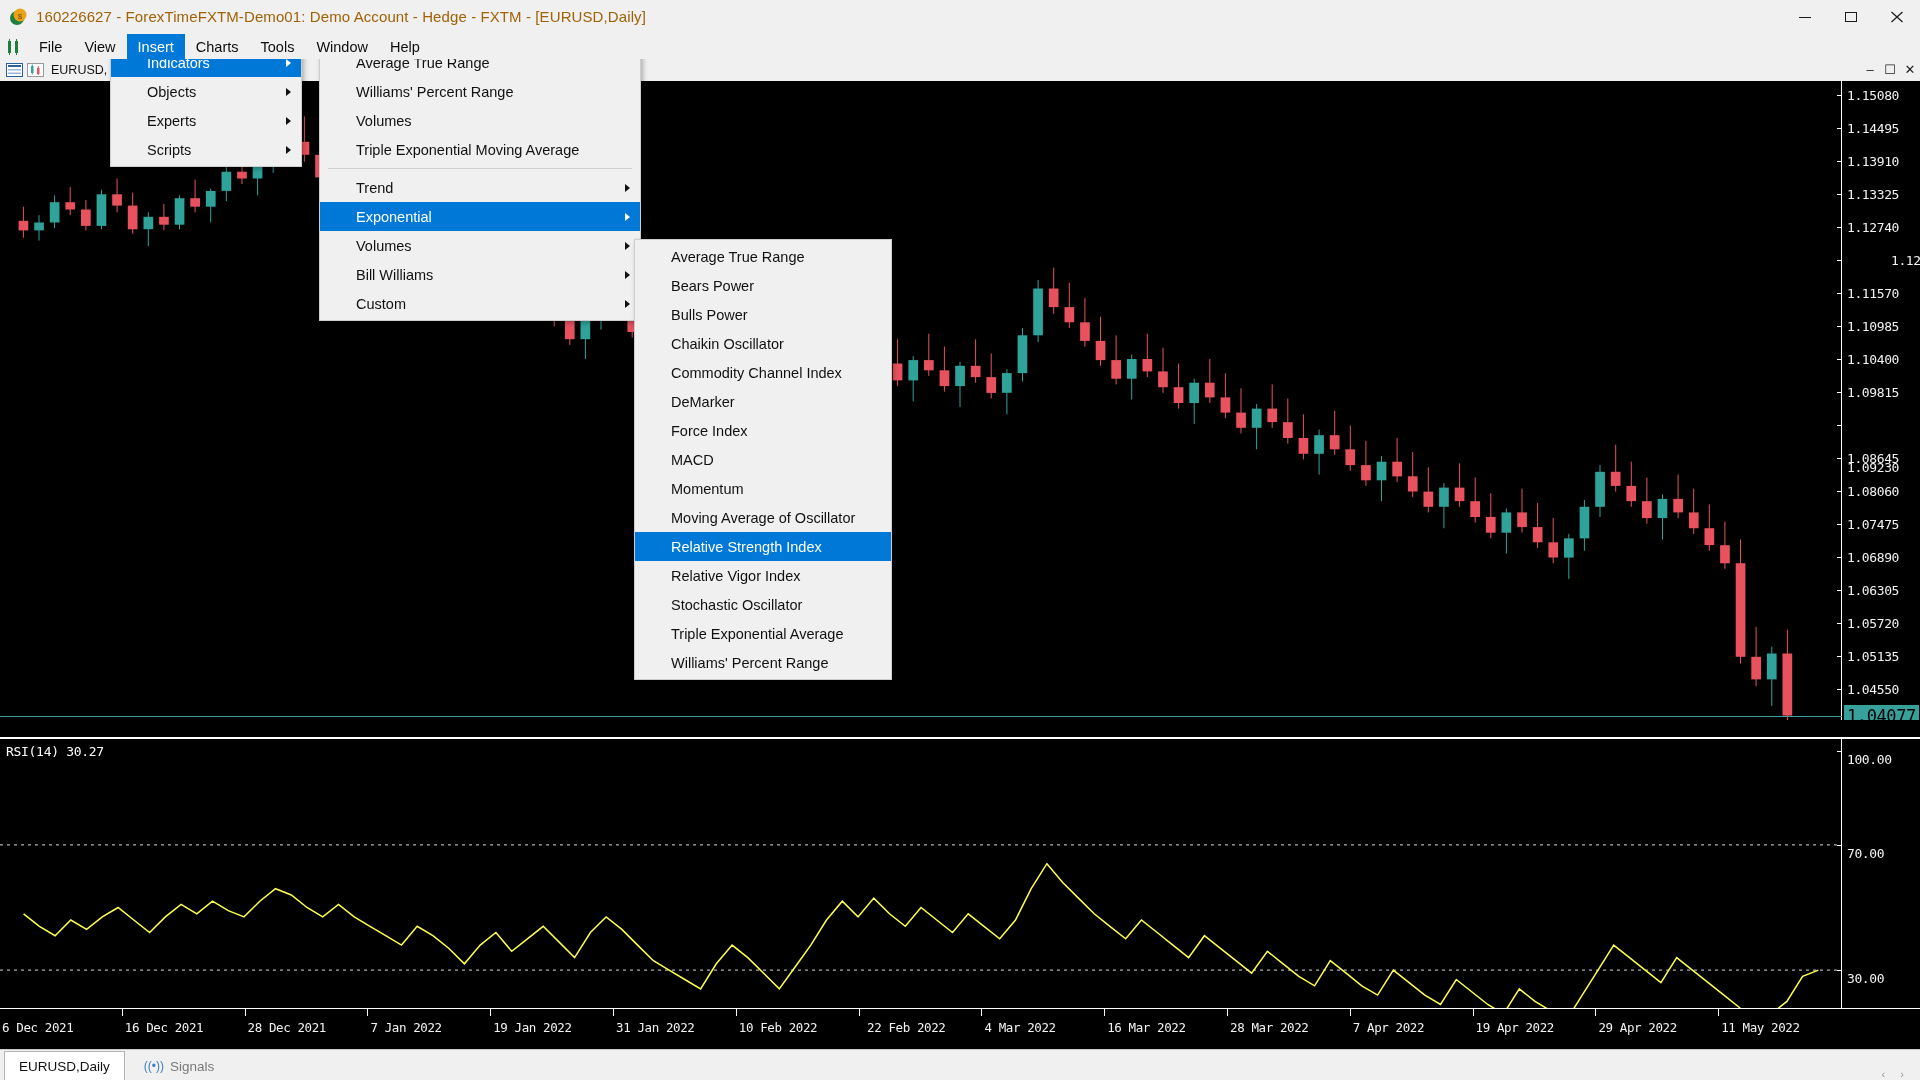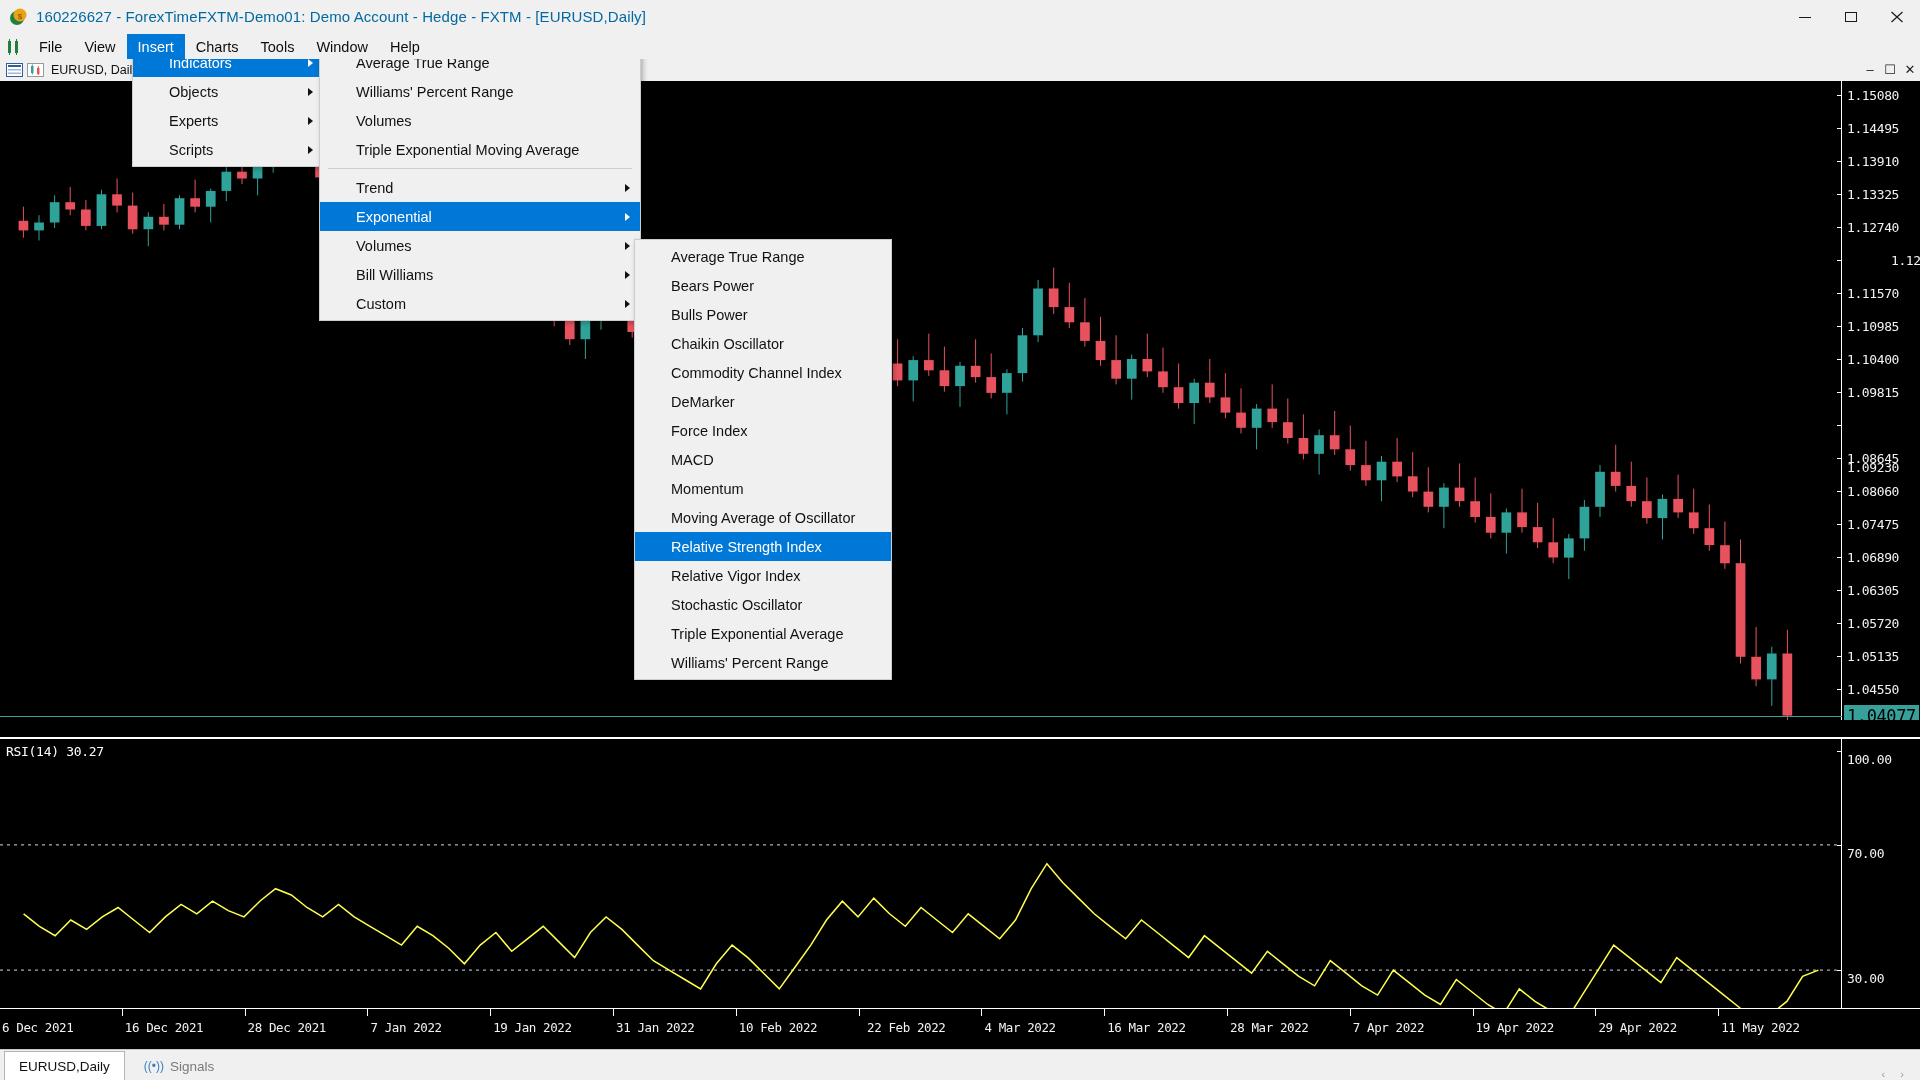--- a/index.html
+++ b/index.html
@@ -2,21 +2,21 @@
 <html><head>
 <meta charset="utf-8">
 <style>
   html,body{margin:0;padding:0;background:#f0f0f0;}
   body{width:1920px;height:1080px;overflow:hidden;font-family:"Liberation Sans",sans-serif;-webkit-font-smoothing:antialiased;}
   #app{position:relative;width:1920px;height:1080px;background:#f0f0f0;display:flex;flex-direction:column;}
 
   
   .titlebar{height:33px;background:#f0f0f0;display:flex;align-items:center;flex:0 0 auto;border-bottom:1px solid #f0f0f0;}
   .tb-icon{width:20px;height:20px;margin-left:8px;margin-right:8px;position:relative;flex:0 0 auto;}
-  .tb-title{font-size:15px;color:#0369a1;white-space:nowrap;letter-spacing:.1px;}
+  .tb-title{font-size:15px;color:#a16207;white-space:nowrap;letter-spacing:.1px;}
   .tb-spacer{flex:1 1 auto;}
   .tb-btn{width:46px;height:33px;display:flex;align-items:center;justify-content:center;color:#1b1b1b;font-size:15px;flex:0 0 auto;}
   .tb-btn svg{display:block;}
 
   
   .menubar{height:25px;background:#f0f0f0;display:flex;align-items:stretch;flex:0 0 auto;position:relative;z-index:60;}
   .mb-logo{width:28px;display:flex;align-items:center;justify-content:center;flex:0 0 auto;}
   .mb-item{padding:0 11px;display:flex;align-items:center;font-size:14.5px;color:#0d0d0d;white-space:nowrap;}
   .mb-item.active{background:#0078d7;color:#fff;}
 
@@ -467,21 +467,21 @@
             <div class="ttick" style="left: 1472.6px;"></div>
             <div class="tlbl" style="left: 1475.6px;">19 Apr 2022</div>
             <div class="ttick" style="left: 1595.4px;"></div>
             <div class="tlbl" style="left: 1598.4px;">29 Apr 2022</div>
             <div class="ttick" style="left: 1718.2px;"></div>
             <div class="tlbl" style="left: 1721.2px;">11 May 2022</div>
           </div>
       </div>
     </div>
 
-    <div class="menu" id="insert-menu" style="left:110px;top:-14px;width:190px;margin-left:22px;">
+    <div class="menu" id="insert-menu" style="left:110px;top:-14px;width:190px;">
       <div class="mi sel">
         <span class="mtext">Indicators</span>
         <i class="arrow"></i>
       </div>
       <div class="mi">
         <span class="mtext">Objects</span>
         <i class="arrow"></i>
       </div>
       <div class="mi">
         <span class="mtext">Experts</span>

